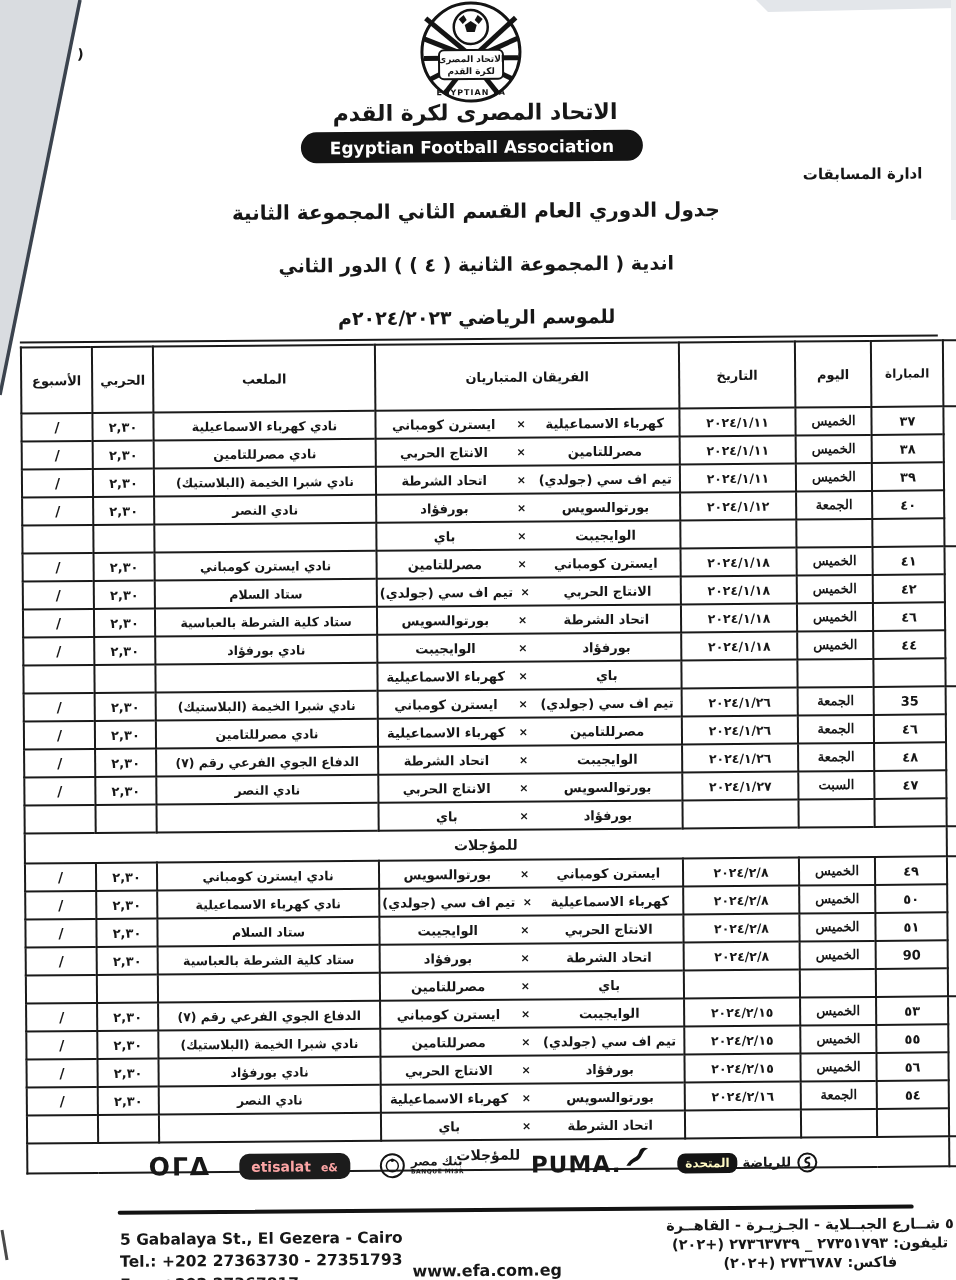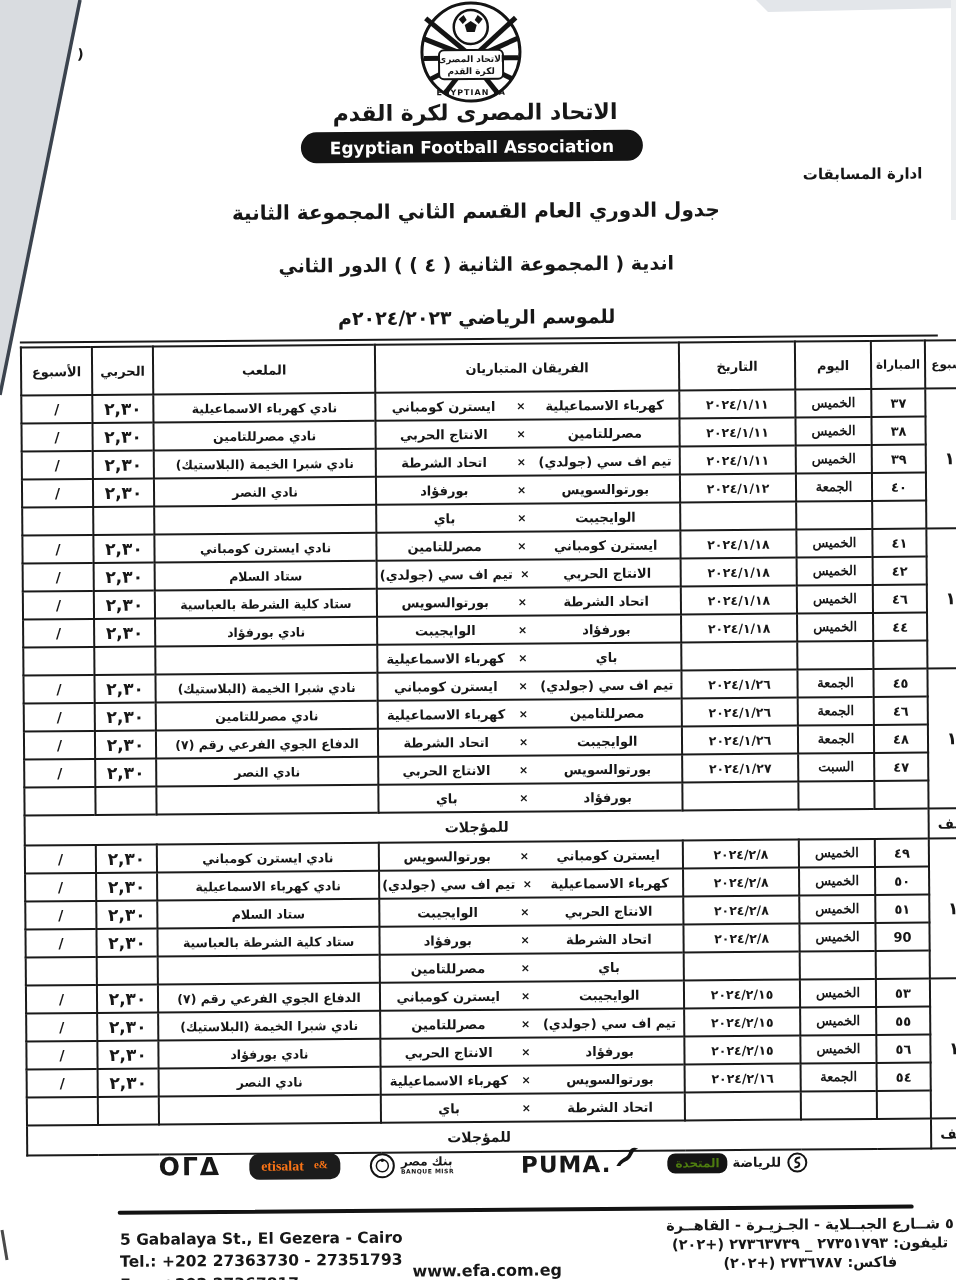--- a/index.html
+++ b/index.html
@@ -23,58 +23,58 @@
   .t2{top:253px;font-size:19px;}
   .t3{top:306px;font-size:19px;}
   
   .table-wrap{top:338px;left:0;right:0;}
   .top-rule{width:918px;height:2px;background:#1a1a1a;margin:0 17px 3px 21px;}
   table{border-collapse:collapse;table-layout:fixed;width:918px;margin:0 17px 0 21px;
         direction:rtl;}
   th,td{border:2px solid #1a1a1a;padding:0 2px;text-align:center;overflow:hidden;
         white-space:nowrap;}
   th{height:40px;font-size:13px;}
-  th.narrow{font-size:12px;padding:3px;}
+  th.narrow{font-size:12px;padding:12px;}
   tbody tr{height:28px;}
   td{font-size:13px;}
   .week-cell{font-size:17px;}
   .match-cell{font-size:13px;}
   .day-cell{font-size:13px;font-family:Liberation Serif, serif;}
   .date-cell{font-size:12.5px;}
   .stadium-cell{font-size:12.5px;}
-  .time-cell{font-size:17px;}
+  .time-cell{font-size:13px;}
   .result-cell{font-size:14px;}
   .teams{display:flex;align-items:center;width:100%;}
   .teams .home{flex:1.1;text-align:center;font-size:13px;white-space:nowrap;}
   .teams .vs{width:24px;text-align:center;font-size:11px;}
   .teams .away{flex:1;text-align:center;font-size:13px;white-space:nowrap;}
   tr.break-row{height:30px;}
   .break-week-cell{font-size:14px;}
   .postponed-cell{font-size:14px;}
   
   .sponsors{top:1150px;width:100%;display:flex;direction:ltr;justify-content:center;
             align-items:center;gap:28px;}
   .sp{display:flex;align-items:flex-start;gap:6px;}
   .ora-text{font-size:25px;font-weight:900;letter-spacing:2px;}
-  .etisalat-pill{background:#1c1c1c;color:#f97316;border-radius:10px;padding:5px 12px;
-                 font-size:14px;display:flex;align-items:flex-start;gap:10px;font-family:Liberation Serif, serif;}
+  .etisalat-pill{background:#1c1c1c;color:#fca5a5;border-radius:10px;padding:5px 12px;
+                 font-size:14px;display:flex;align-items:flex-end;gap:10px;}
   .etisalat-mark{font-size:11px;}
   .acud{display:flex;flex-direction:column;align-items:center;line-height:1.05;}
   .acud-word{font-size:21px;letter-spacing:1px;}
   .acud-sub{font-size:4.5px;letter-spacing:.4px;}
   .acud-sub-ar{font-size:5.5px;direction:rtl;}
   .banque{display:flex;align-items:center;gap:5px;}
   .banque-txt{display:flex;flex-direction:column;align-items:flex-start;line-height:1.1;}
   .banque-ar{font-size:12px;}
   .banque-en{font-size:6px;letter-spacing:.5px;}
   .puma{display:flex;align-items:flex-end;margin-left:39px;}
   .puma-word{font-size:23px;letter-spacing:1px;}
   .puma-cat{margin-left:-2px;transform:translateY(-10px);}
   .united{display:flex;align-items:center;gap:5px;direction:ltr;}
-  .united-box{background:#141414;color:#4d7c0f;border-radius:8px;padding:3px 8px;font-size:12px;}
+  .united-box{background:#141414;color:#fef9c3;border-radius:8px;padding:3px 8px;font-size:12px;}
   .united-txt{font-size:13px;text-align:right;}
   
   .divider{top:1208px;left:112px;width:796px;height:4px;background:#131313;border-radius:2px;}
   .footer{top:1218px;left:0;right:0;height:62px;}
   .addr-en{position:absolute;left:114px;top:8px;font-size:15.5px;line-height:1.45;}
   .website{position:absolute;left:50%;transform:translateX(-48%);bottom:0;font-size:16px;}
   .addr-ar{position:absolute;right:8px;top:0;text-align:center;font-size:14.5px;
            line-height:1.3;direction:rtl;}
   
   .artifacts{position:absolute;inset:0;pointer-events:none;z-index:5;}
@@ -281,21 +281,21 @@
                 <span class="vs">×</span>
                 <span class="away">كهرباء الاسماعيلية</span>
               </div>
             </td>
             <td class="stadium-cell"></td>
             <td class="time-cell"></td>
             <td class="result-cell"></td>
           </tr>
           <tr>
             <td class="week-cell" rowspan="5">١٢</td>
-            <td class="match-cell">٤٥</td>
+            <td class="match-cell">35</td>
             <td class="day-cell">الجمعة</td>
             <td class="date-cell">٢٠٢٤/١/٢٦</td>
             <td class="teams-cell">
               <div class="teams">
                 <span class="home">تيم اف سي (جولدي)</span>
                 <span class="vs">×</span>
                 <span class="away">ايسترن كومباني</span>
               </div>
             </td>
             <td class="stadium-cell">نادي شبرا الخيمة (البلاستيك)</td>

